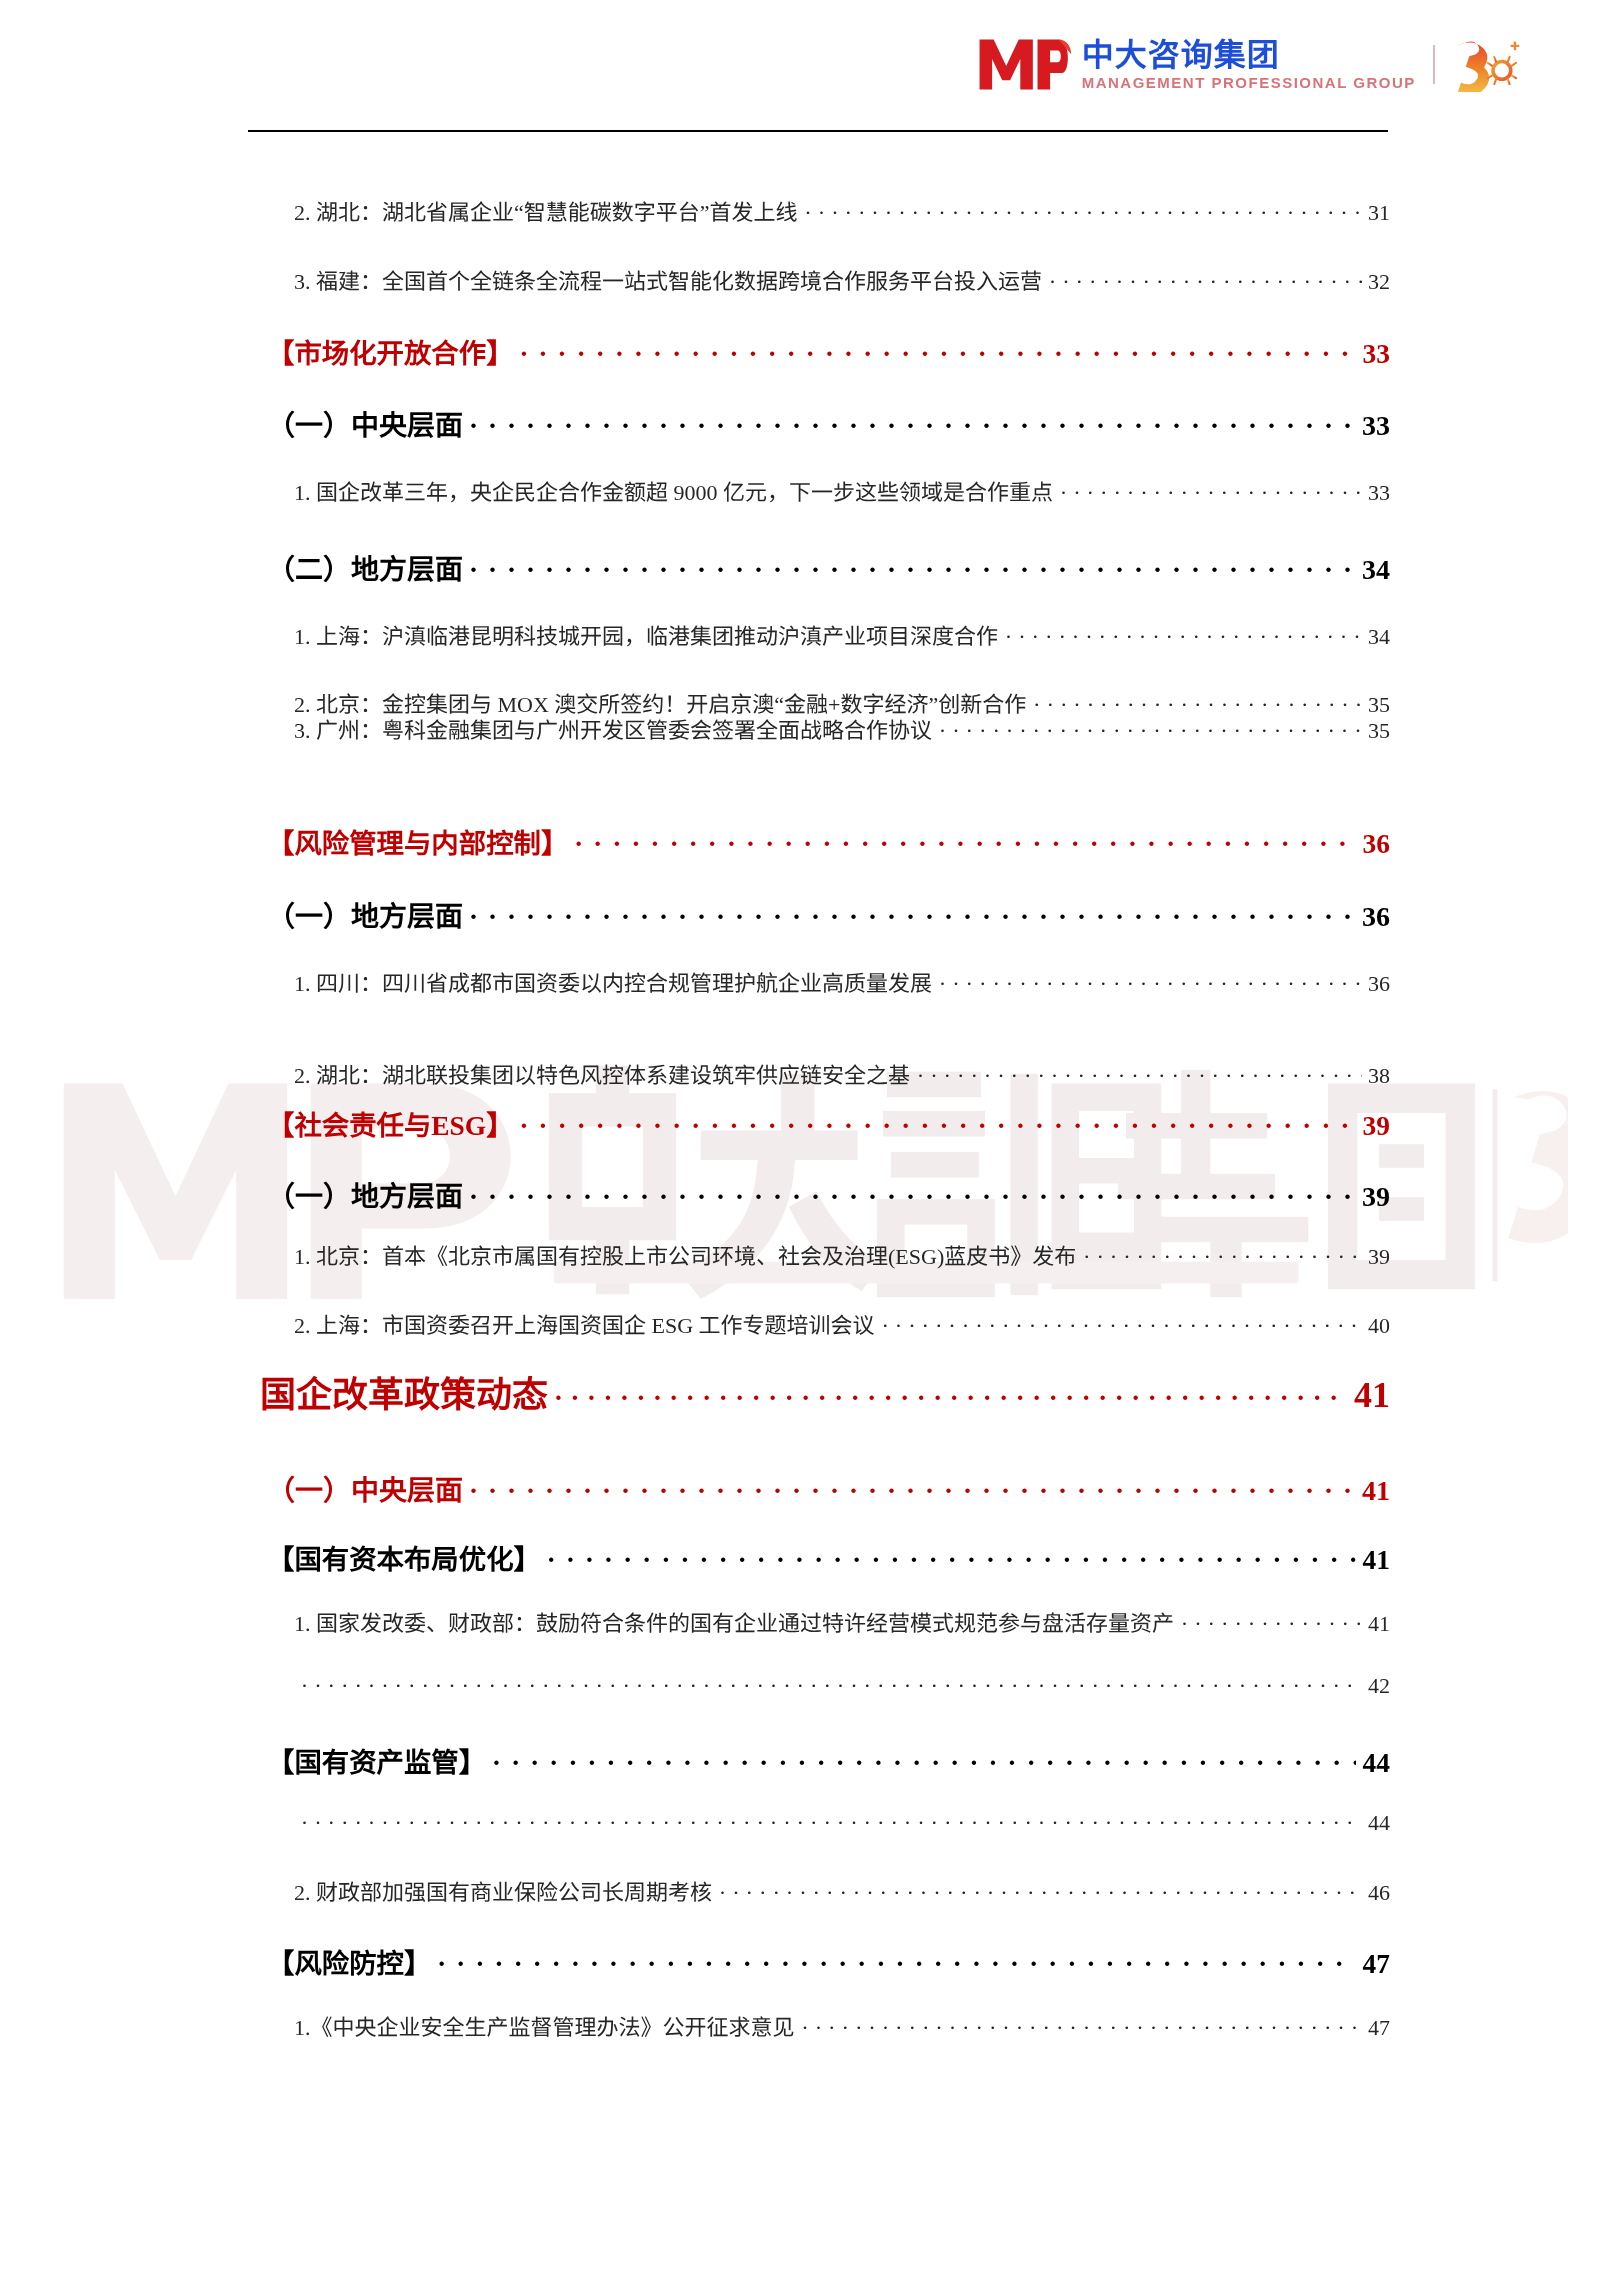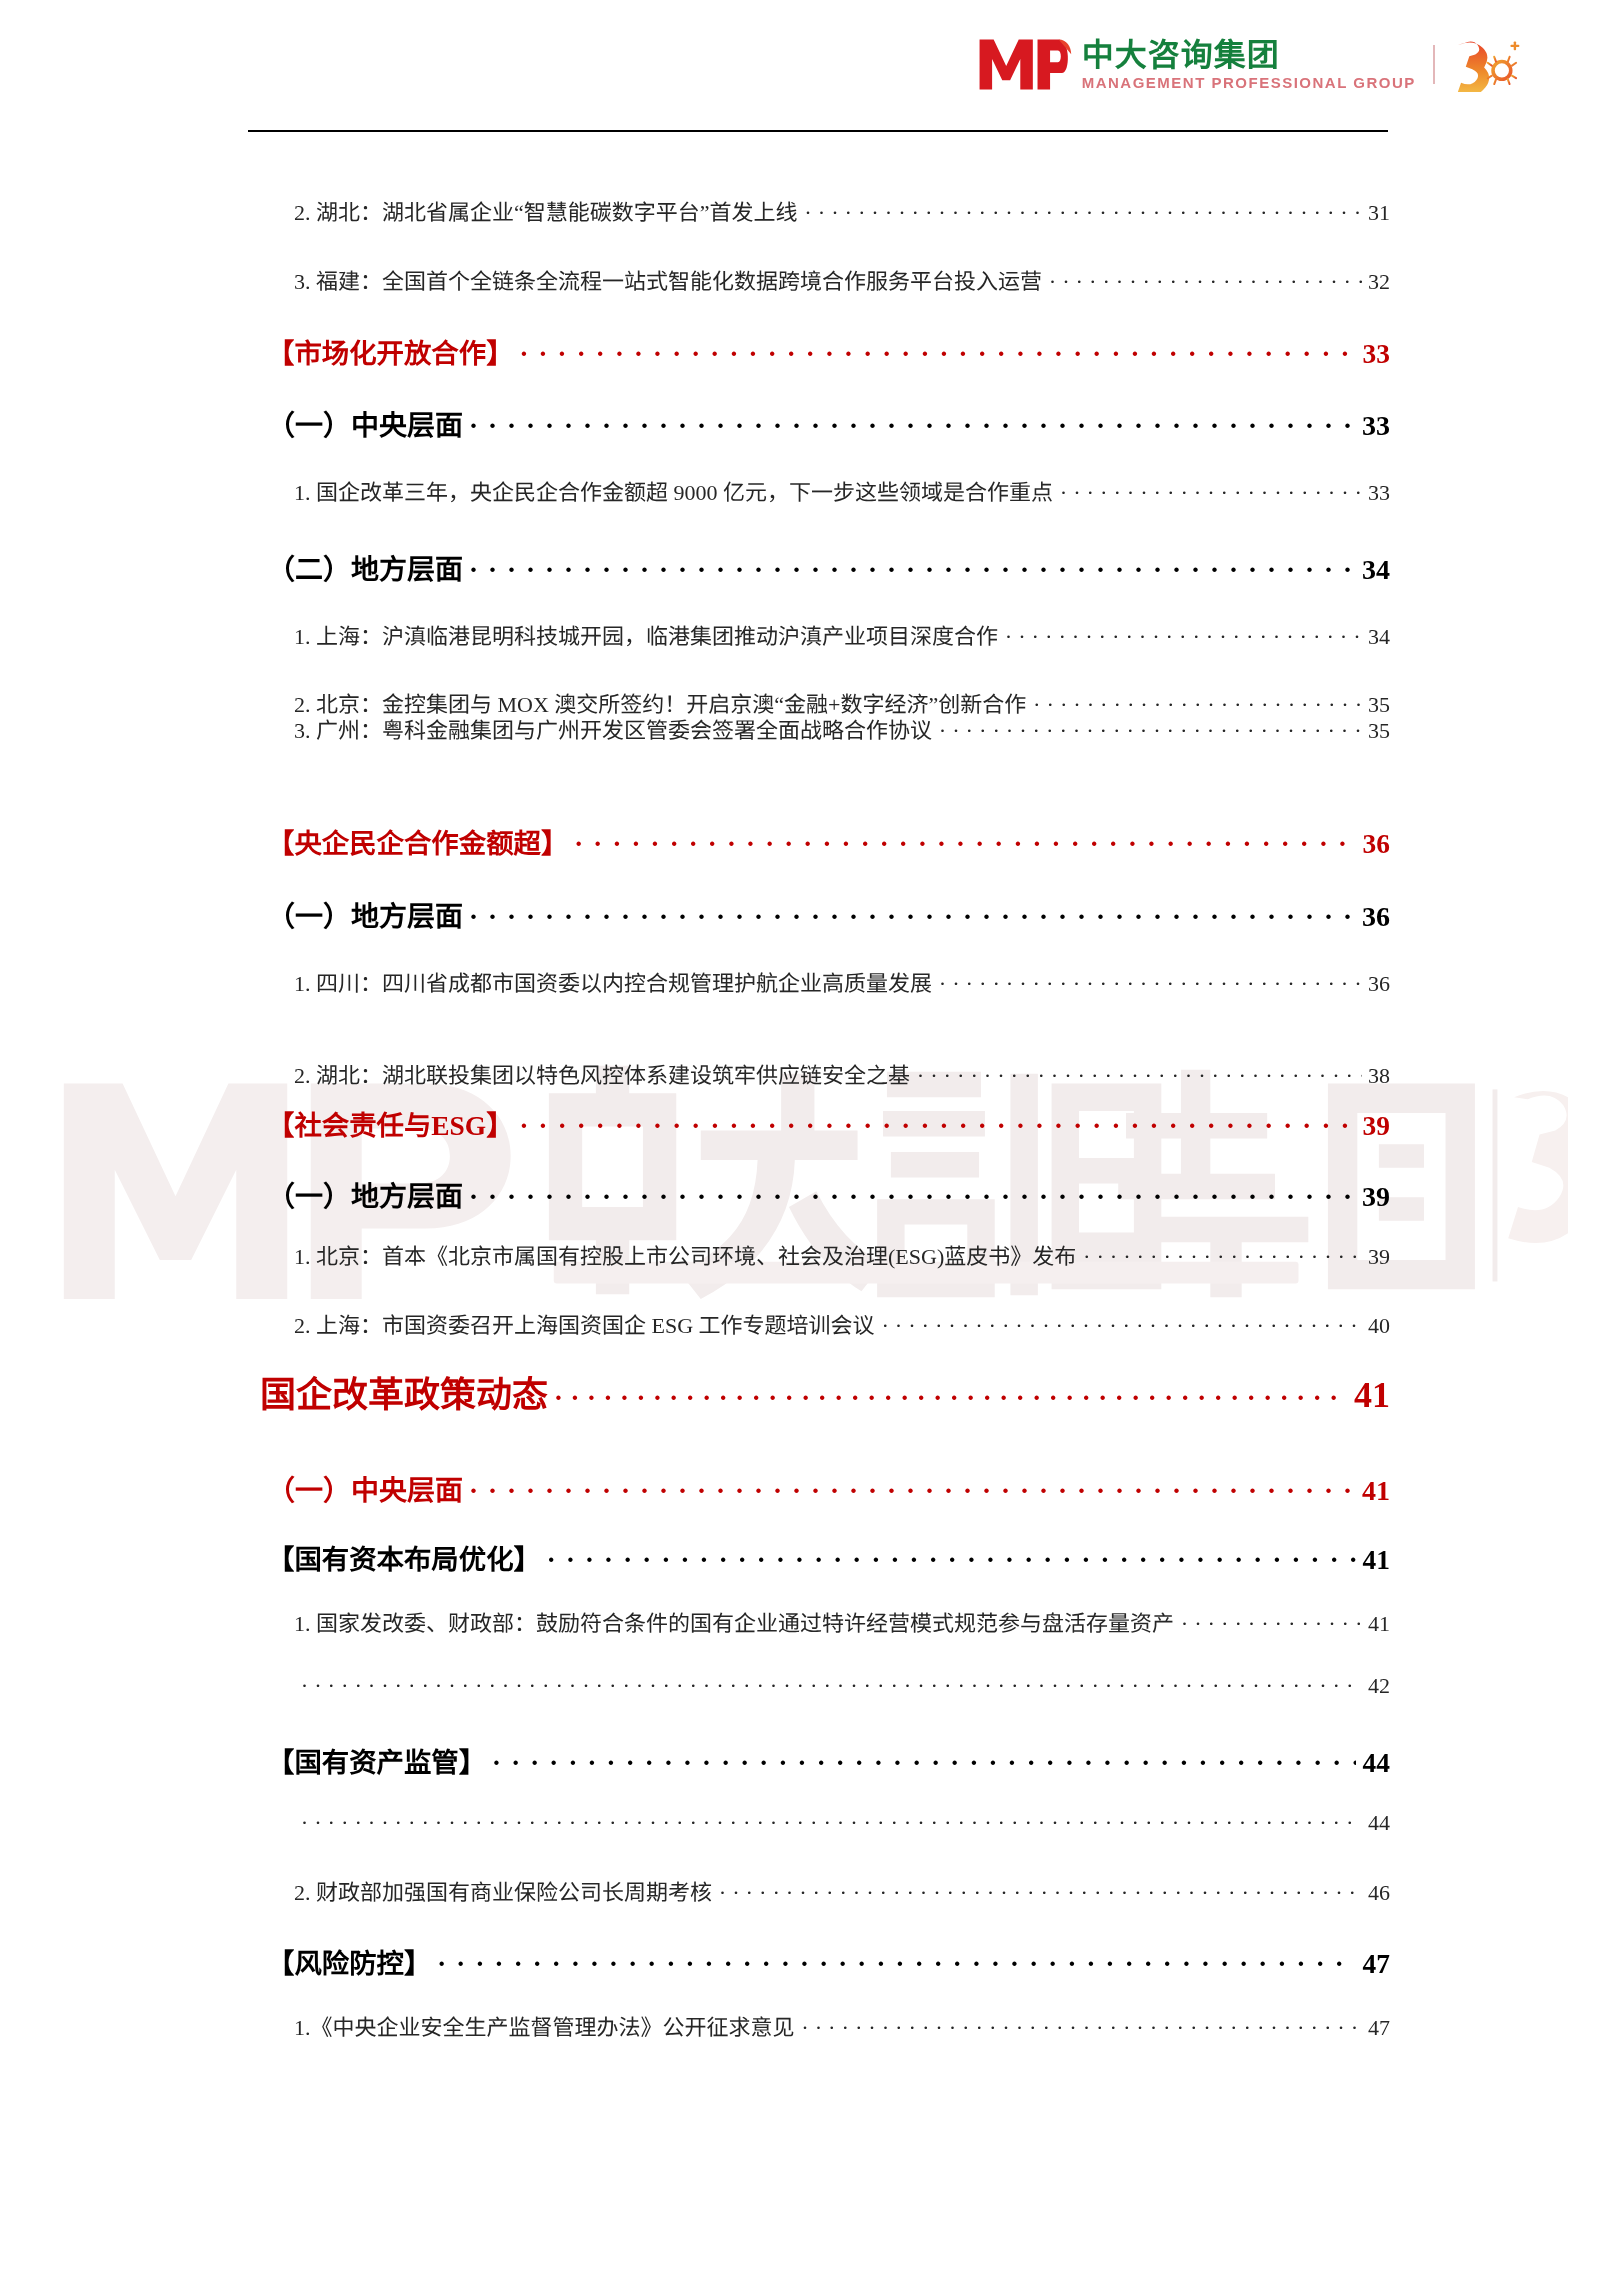--- a/index.html
+++ b/index.html
@@ -58,21 +58,21 @@
     display: flex;
     flex-direction: column;
     justify-content: center;
     line-height: 1;
   }
   .logo-cn {
     font-family: "Liberation Sans", "DejaVu Sans", sans-serif;
     font-weight: bold;
     font-size: 32px;
     letter-spacing: 1px;
-    color: #15803d;
+    color: #1d4ed8;
     white-space: nowrap;
   }
   .logo-en {
     font-family: "Liberation Sans", "DejaVu Sans", sans-serif;
     font-weight: bold;
     font-size: 15px;
     letter-spacing: 1.5px;
     color: #D9737A;
     margin-top: 3.9px;
     white-space: nowrap;
@@ -318,21 +318,21 @@
         <span class="toc-label">2. 北京：金控集团与 MOX 澳交所签约！开启京澳“金融+数字经济”创新合作</span>
         <span class="toc-dots"></span>
         <span class="toc-page mono-num">35</span>
       </div>
       <div class="toc-row lvl-item" style="top: 712px; text-align: right;">
         <span class="toc-label">3. 广州：粤科金融集团与广州开发区管委会签署全面战略合作协议</span>
         <span class="toc-dots"></span>
         <span class="toc-page mono-num">35</span>
       </div>
       <div class="toc-row lvl-bracket red" style="top: 821px;">
-        <span class="toc-label">【央企民企合作金额超】</span>
+        <span class="toc-label">【风险管理与内部控制】</span>
         <span class="toc-dots"></span>
         <span class="toc-page mono-num">36</span>
       </div>
       <div class="toc-row lvl-sub" style="top: 894px;">
         <span class="toc-label">（一）地方层面</span>
         <span class="toc-dots"></span>
         <span class="toc-page mono-num">36</span>
       </div>
       <div class="toc-row lvl-item" style="top: 965px;">
         <span class="toc-label">1. 四川：四川省成都市国资委以内控合规管理护航企业高质量发展</span>

